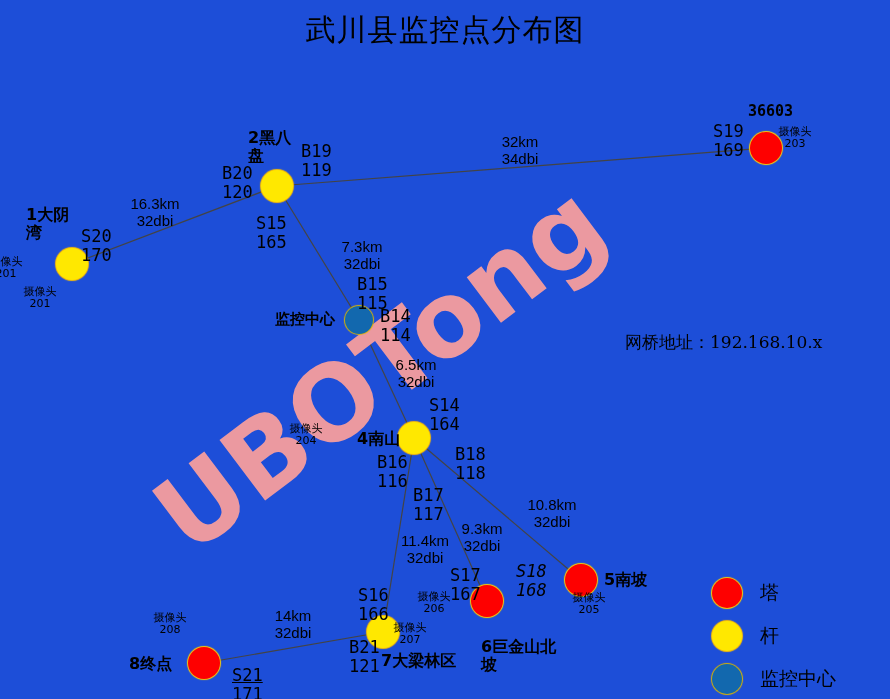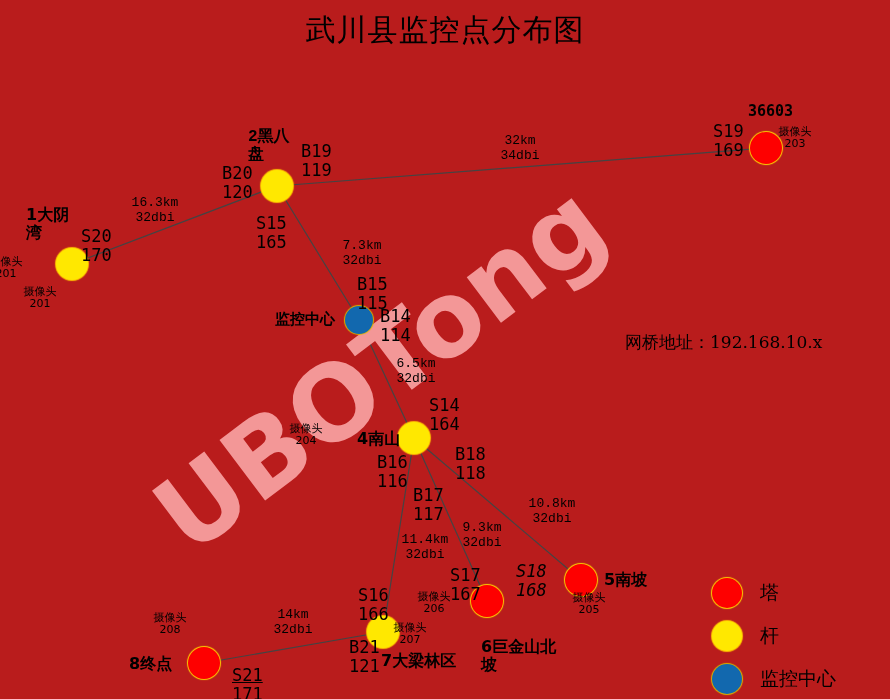--- a/index.html
+++ b/index.html
@@ -10,21 +10,21 @@
     width: 890px;
     height: 699px;
     background: #ffffff;
     font-family: "Liberation Sans", sans-serif;
     overflow: hidden;
   }
   #canvas {
     position: relative;
     width: 890px;
     height: 699px;
-    background: #b91c1c;
+    background: #1d4ed8;
   }
   
   .title {
     position: absolute;
     top: 10px;
     left: 0;
     width: 890px;
     text-align: center;
     font-family: "DejaVu Serif", "Liberation Serif", serif;
     font-size: 30px;
@@ -81,22 +81,22 @@
   .lbl.name-big {
     font-family: "DejaVu Sans", "Liberation Sans", sans-serif;
     font-size: 16px;
     font-weight: bold;
   }
   .lbl.code {
     font-family: "DejaVu Sans Mono", "Liberation Mono", monospace;
     font-size: 17px;
   }
   .lbl.link {
-    font-family: Liberation Mono, monospace;
-    font-size: 13px;
+    font-family: Liberation Sans, sans-serif;
+    font-size: 15px;
   }
   .lbl.cam {
     font-family: "DejaVu Sans", "Liberation Sans", sans-serif;
     font-size: 11px;
   }
   .lbl.num36603 {
     font-family: "DejaVu Sans Mono", "Liberation Mono", monospace;
     font-size: 15px;
     font-weight: bold;
   }
@@ -158,21 +158,21 @@
       <div class="node red" title="36603" style="left: 766px; top: 148px; width: 32px; height: 32px;"></div>
       <div class="node blue" title="监控中心" style="left: 359px; top: 320px; width: 28px; height: 28px;"></div>
       <div class="node yellow" title="4南山" style="left: 414px; top: 438px; width: 32px; height: 32px;"></div>
       <div class="node red" title="5南坡" style="left: 581px; top: 580px; width: 32px; height: 32px;"></div>
       <div class="node red" title="6巨金山北坡" style="left: 487px; top: 601px; width: 32px; height: 32px;"></div>
       <div class="node yellow" title="7大梁林区" style="left: 383px; top: 632px; width: 32px; height: 32px;"></div>
       <div class="node red" title="8终点" style="left: 204px; top: 663px; width: 32px; height: 32px;"></div>
     </div>
   <div id="labels-layer">
       <div class="lbl name-big" style="left: 26px; top: 206px;">1大阴<br>湾</div>
-      <div class="lbl name-big" style="left: 248px; top: 129px; font-family: Liberation Mono, monospace;">2黑八<br>盘</div>
+      <div class="lbl name-big" style="left: 248px; top: 129px;">2黑八<br>盘</div>
       <div class="lbl num36603" style="left: 748px; top: 103px;">36603</div>
       <div class="lbl name" style="left: 275px; top: 311px;">监控中心</div>
       <div class="lbl name-big" style="left: 357px; top: 430px;">4南山</div>
       <div class="lbl name-big" style="left: 604px; top: 571px; text-align: right;">5南坡</div>
       <div class="lbl name-big" style="left: 481px; top: 638px;">6巨金山北<br>坡</div>
       <div class="lbl name-big" style="left: 381px; top: 652px; text-align: right;">7大梁林区</div>
       <div class="lbl name-big" style="left: 129px; top: 655px;">8终点</div>
       <div class="lbl code" style="left: 81px; top: 227px;">S20<br>170</div>
       <div class="lbl code" style="left: 222px; top: 164px;">B20<br>120</div>
       <div class="lbl code" style="left: 301px; top: 142px;">B19<br>119</div>

